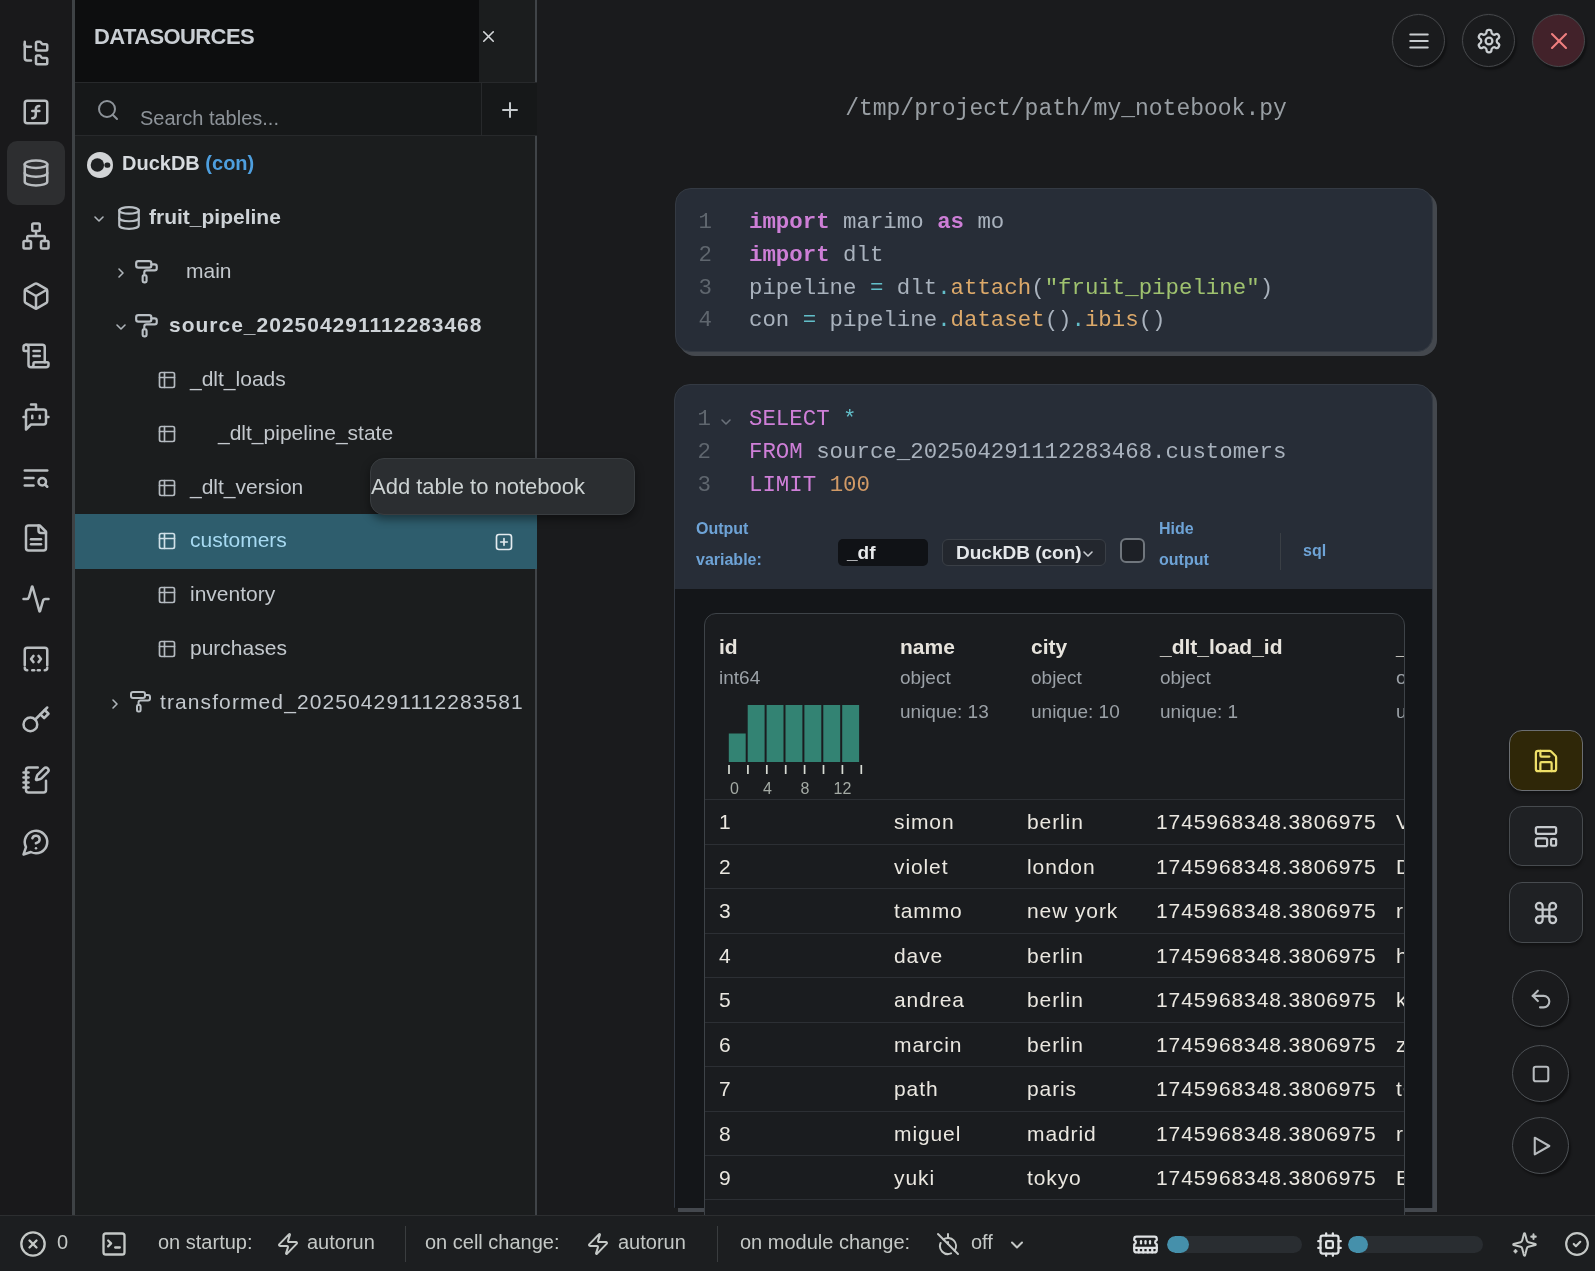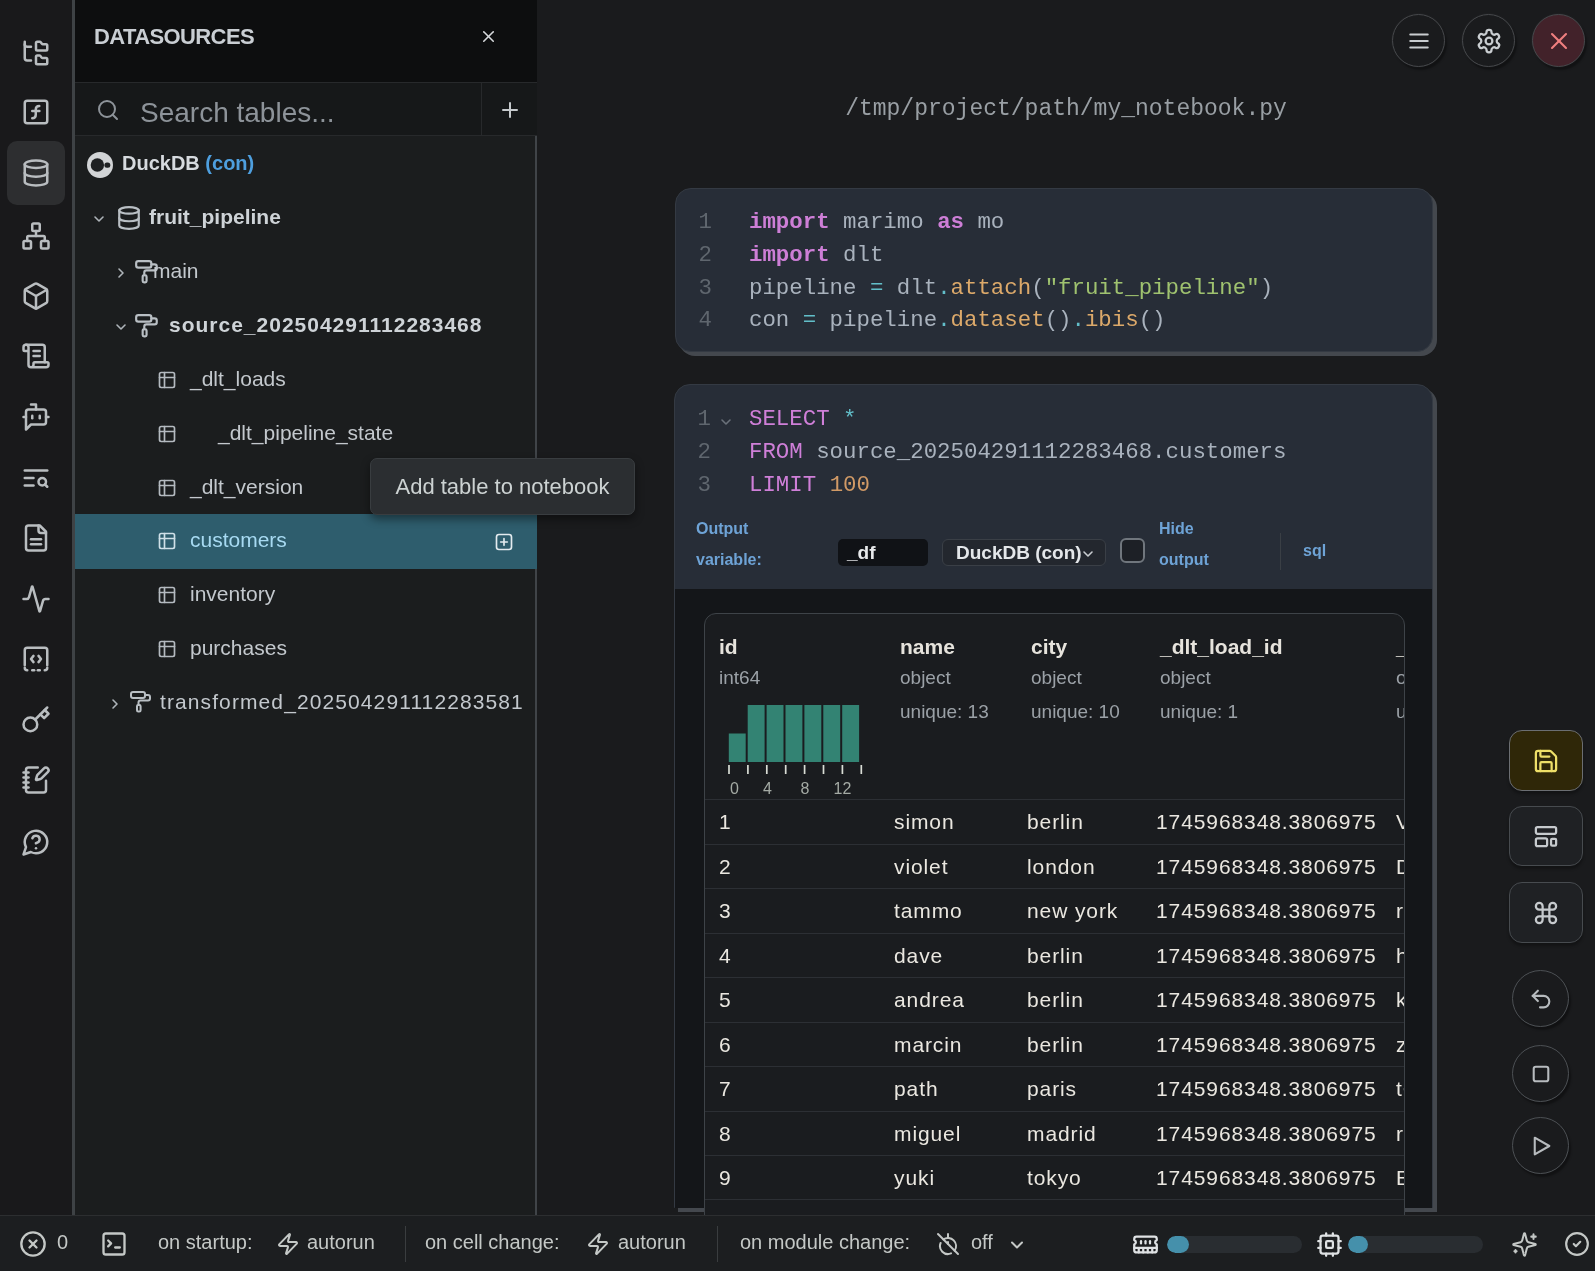--- a/index.html
+++ b/index.html
@@ -4,37 +4,37 @@
 <style>
   * { margin:0; padding:0; box-sizing:border-box; }
   html,body { width:1595px; height:1271px; overflow:hidden; background:#1a1b1d; font-family:"Liberation Sans", sans-serif; }
   svg { display:block; }
   
   #rail { position:absolute; left:0; top:0; width:72px; height:1215px; background:#19191b; z-index:5; }
   .ricon { position:absolute; left:21px; width:30px; height:30px; color:#b9bdc0; }
   #railsel { position:absolute; left:7px; top:141px; width:58px; height:64px; background:#2d2e30; border-radius:10px; }
   
   #panel { position:absolute; left:72px; top:0; width:465px; height:1215px; background:#1b1d1e; z-index:4; border-right:2px solid #404448; }
-  #phead { position:absolute; left:0; top:0; width:465px; height:82px; background:#0d0e0f; }
+  #phead { position:absolute; left:0; top:0; width:407px; height:82px; background:#0d0e0f; }
   #phead .title { position:absolute; left:22px; top:24px; font-size:22px; font-weight:bold; color:#c9ced3; letter-spacing:-0.6px; }
   #phead .close { position:absolute; left:407px; top:27px; width:19px; height:19px; color:#d6d9dc; }
   #psearch { position:absolute; left:0; top:82px; width:465px; height:54px; background:#161819; border-top:1px solid #27292b; border-bottom:1px solid #27292b; }
   #psearch .mag { position:absolute; left:24px; top:15px; width:24px; height:24px; color:#8d9399; }
-  #psearch .ph { position:absolute; left:68px; top:14px; font-size:28px; color:#8d9399; }
+  #psearch .ph { position:absolute; left:68px; top:24px; font-size:20px; color:#8d9399; }
   #psearch .vd { position:absolute; left:409px; top:0px; width:1px; height:52px; background:#27292b; }
   #psearch .plus { position:absolute; left:426px; top:15px; width:24px; height:24px; color:#c6cacd; }
   .trow { position:absolute; left:0; width:465px; height:54px; }
   .trow .cat { position:absolute; top:14px; width:16px; height:16px; color:#aeb4b9; }
   .trow .ic { position:absolute; top:13px; width:26px; height:26px; color:#b9bfc4; }
   .trow .tic { position:absolute; top:16px; width:20px; height:20px; color:#b4bac0; }
   .trow .lbl { position:absolute; top:13px; font-size:21px; color:#c3c8cd; white-space:nowrap; }
   .b { font-weight:bold; }
   #custrow { position:absolute; left:0; top:514px; width:465px; height:55px; background:#2e5d6d; }
   
-  #tooltip { position:absolute; left:370px; top:458px; width:265px; height:57px; background:#2b2e31; border:1px solid #393d40; border-radius:7px; z-index:20; color:#ccd2d2; font-size:22px; line-height:55px; text-align:center; box-shadow:0 4px 10px rgba(0,0,0,0.45); }
+  #tooltip { position:absolute; left:370px; top:458px; width:265px; height:57px; background:#2b2e31; border:1px solid #393d40; border-radius:14px; z-index:20; color:#ccd2d2; font-size:22px; line-height:55px; text-align:left; box-shadow:0 4px 10px rgba(0,0,0,0.45); }
   
   #main { position:absolute; left:537px; top:0; width:1122px; height:1215px; background:#1a1b1d; }
   .cbtn { position:absolute; width:53px; height:53px; border-radius:50%; border:1.5px solid #47494c; color:#c9cdd0; box-shadow:2px 3px 2px rgba(0,0,0,0.35), 0 0 0 1px rgba(255,255,255,0.02); }
   .cbtn svg { position:absolute; left:50%; top:50%; transform:translate(-50%,-50%); }
   #fpath { position:absolute; left:0; top:96px; width:1058px; text-align:center; font-family:"Liberation Mono", monospace; font-size:23px; color:#999fa4; }
   
   .cell { position:absolute; background:#272d37; border-radius:16px; border:1px solid #343a43; box-shadow:4px 4px 0 0 #44484e; }
   .code { font-family:"Liberation Mono", monospace; font-size:22.4px; line-height:32.8px; white-space:pre; }
   .lnum { color:#5f666e; }
   .kw { color:#cd7ed6; font-weight:bold; }
@@ -200,21 +200,21 @@
 
   <div class="trow" style="top:246px">
     <svg class="cat" style="left:41px; top:19px" viewBox="0 0 24 24" fill="none" stroke="currentColor" stroke-width="2.4" stroke-linecap="round" stroke-linejoin="round">
         <path d="m9 6 6 6-6 6"></path>
       </svg>
     <svg class="ic" style="left:62px" viewBox="0 0 24 24" fill="none" stroke="currentColor" stroke-width="2" stroke-linecap="round" stroke-linejoin="round">
         <rect x="2" y="2" width="14" height="6" rx="2"></rect>
         <path d="M16 5h3a2 2 0 0 1 2 2v1.5a2 2 0 0 1-2 2h-7.5a2 2 0 0 0-2 2V15"></path>
         <rect x="8" y="15" width="3.6" height="6.5" rx="1.3"></rect>
       </svg>
-    <span class="lbl" style="left:81px;text-align:center;">main</span>
+    <span class="lbl" style="left:114px;text-align:center;">main</span>
   </div>
 
   <div class="trow" style="top:300px">
     <svg class="cat" style="left:41px; top:19px" viewBox="0 0 24 24" fill="none" stroke="currentColor" stroke-width="2.4" stroke-linecap="round" stroke-linejoin="round">
         <path d="m6 9 6 6 6-6"></path>
       </svg>
     <svg class="ic" style="left:62px" viewBox="0 0 24 24" fill="none" stroke="currentColor" stroke-width="2" stroke-linecap="round" stroke-linejoin="round">
         <rect x="2" y="2" width="14" height="6" rx="2"></rect>
         <path d="M16 5h3a2 2 0 0 1 2 2v1.5a2 2 0 0 1-2 2h-7.5a2 2 0 0 0-2 2V15"></path>
         <rect x="8" y="15" width="3.6" height="6.5" rx="1.3"></rect>

